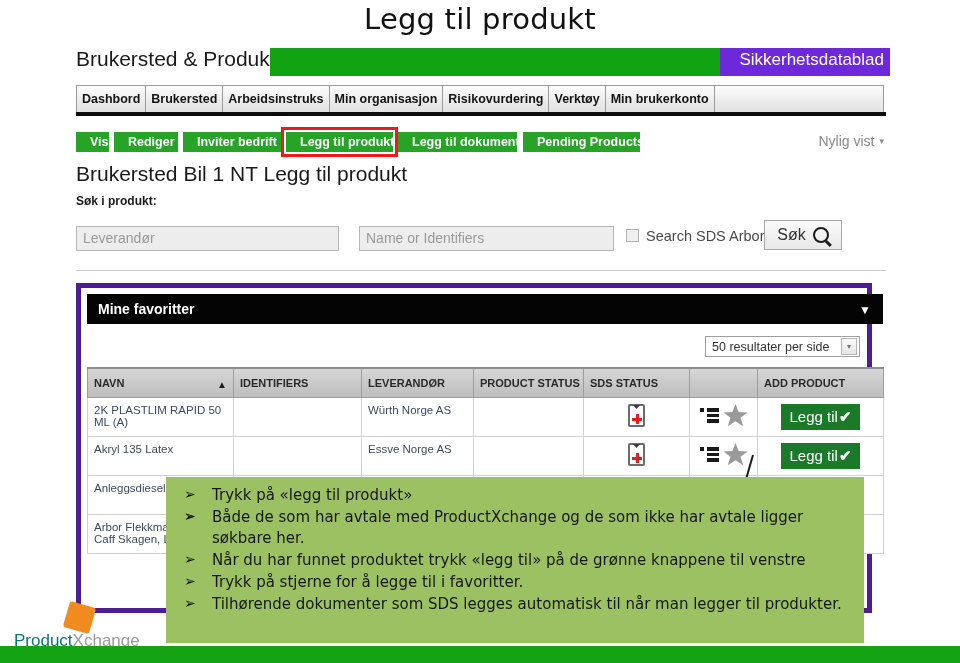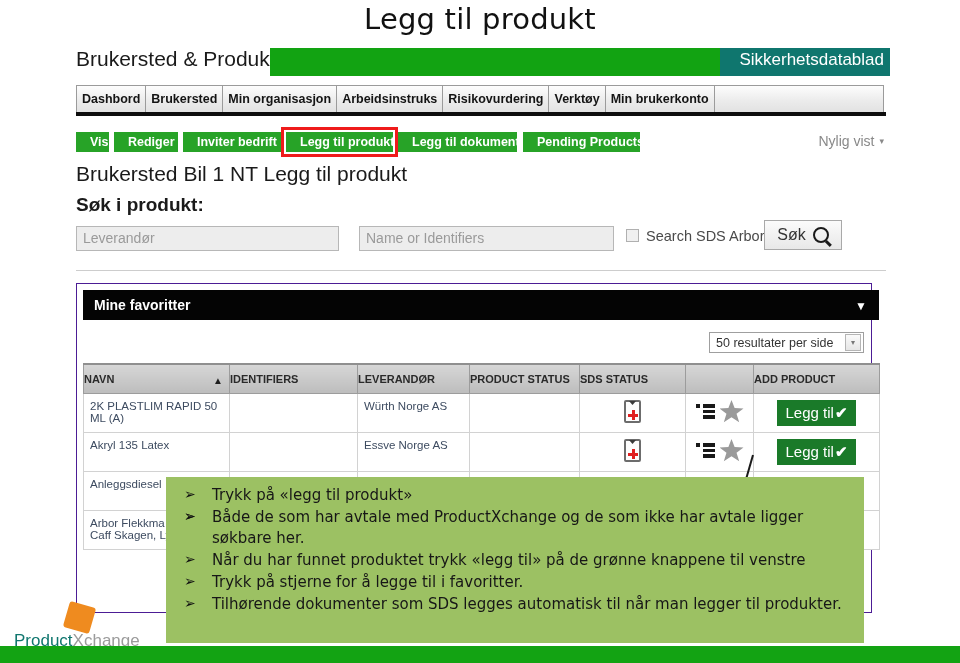--- a/index.html
+++ b/index.html
@@ -64,21 +64,21 @@
     width: 620px;
     height: 28px;
     background: #12a312;
   }
   .banner-green-dark {
     position: absolute;
     right: 0;
     top: 0;
     width: 170px;
     height: 28px;
-    background: #0f766e;
+    background: #6d28d9;
   }
   .banner-green-dark span {
     position: absolute;
     right: 6px;
     top: 2px;
     font-size: 17px;
     color: #ffffff;
     white-space: nowrap;
   }
 
@@ -165,21 +165,21 @@
     left: 20px;
     top: 120px;
     font-size: 21px;
     color: #1a1a1a;
     white-space: nowrap;
   }
   .search-label {
     position: absolute;
     left: 20px;
     top: 152px;
-    font-size: 19px;
+    font-size: 12px;
     font-weight: bold;
     color: #1a1a1a;
   }
 
   
   .search-row {
     position: absolute;
     left: 20px;
     top: 184px;
     width: 810px;
@@ -262,21 +262,21 @@
     background: #cdcdcd;
   }
 
   
   .panel {
     position: absolute;
     left: 20px;
     top: 241px;
     width: 796px;
     height: 330px;
-    border: 1px solid #4c1d95;
+    border: 5px solid #4c1d95;
     background: #ffffff;
     box-sizing: border-box;
     text-decoration: underline;
   }
   .panel-head {
     position: absolute;
     left: 6px;
     top: 6px;
     width: 796px;
     height: 30px;
@@ -336,21 +336,21 @@
     table-layout: fixed;
   }
   table.grid th {
     background: linear-gradient(to bottom, #d6d6d6 0%, #bdbdbd 100%);
     border: 1px solid #9c9c9c;
     border-top: 2px solid #8f8f8f;
     font-size: 11px;
     font-weight: bold;
     color: #2a2a2a;
     text-align: left;
-    padding: 8px 0;
+    padding: 8px 6px;
     height: 28px;
     box-sizing: border-box;
     position: relative;
     white-space: nowrap;
   }
   table.grid th .sort-arrow {
     position: absolute;
     right: 6px;
     top: 10px;
     font-size: 10px;
@@ -538,22 +538,22 @@
     <div class="banner-green">
       <div class="banner-green-dark">
         <span>Sikkerhetsdatablad</span>
       </div>
     </div>
   </div>
 
   <div class="navbar">
     <div class="nav-tab">Dashbord</div>
     <div class="nav-tab">Brukersted</div>
+    <div class="nav-tab">Arbeidsinstruks</div>
     <div class="nav-tab">Min organisasjon</div>
-    <div class="nav-tab">Arbeidsinstruks</div>
     <div class="nav-tab">Risikovurdering</div>
     <div class="nav-tab">Verktøy</div>
     <div class="nav-tab">Min brukerkonto</div>
     <div class="nav-spacer"></div>
   </div>
 
   <div class="actions">
     <div class="act-btn" style="left:0px;width:33px;">Vis</div>
     <div class="act-btn" style="left:38px;width:64px;">Rediger</div>
     <div class="act-btn" style="left:107px;width:98px;">Inviter bedrift</div>

